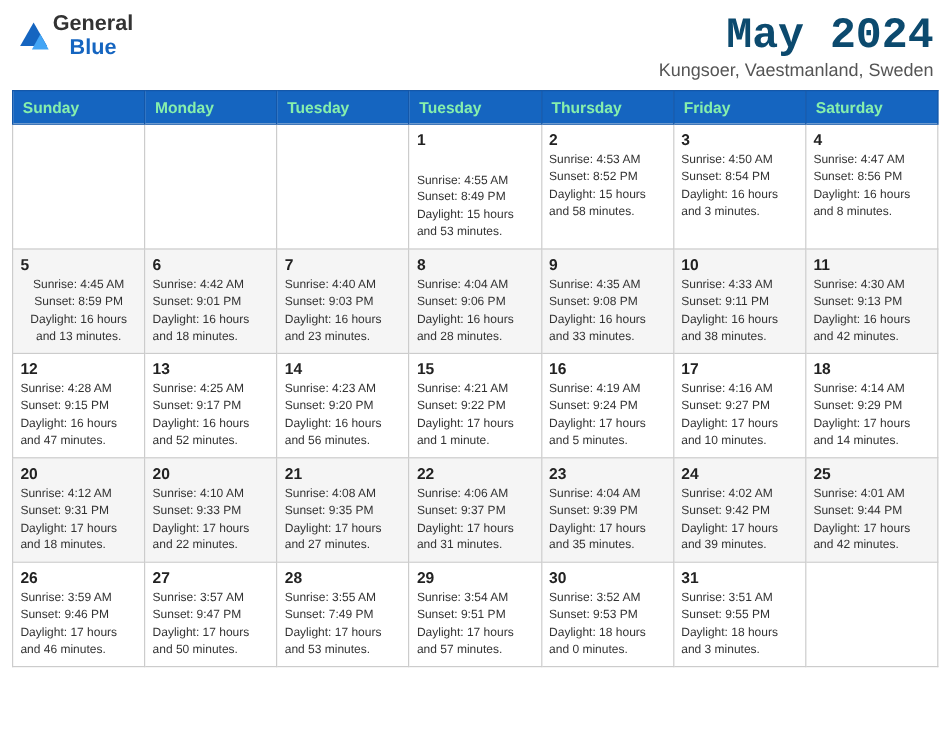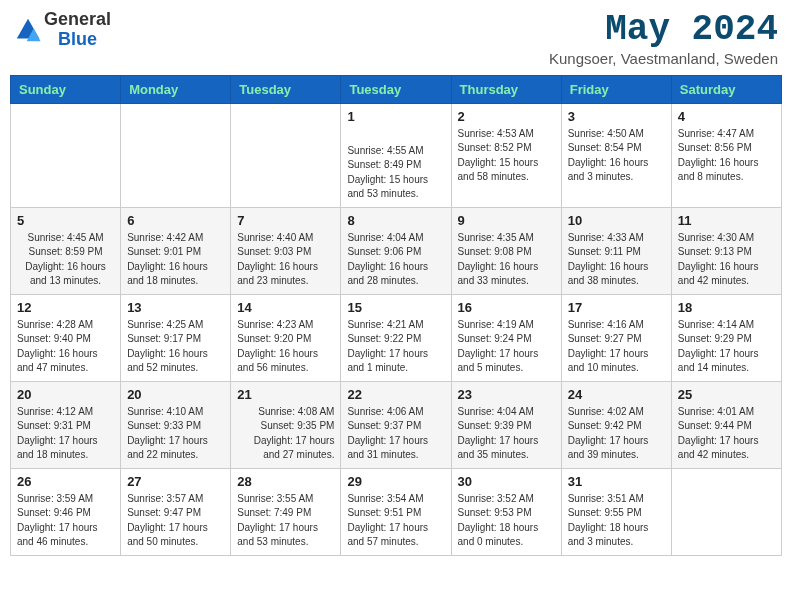--- a/index.html
+++ b/index.html
@@ -213,21 +213,21 @@
           <div class="day-info" style="white-space: pre-line;">Sunrise: 4:30 AM
 Sunset: 9:13 PM
 Daylight: 16 hours
 and 42 minutes.</div>
         </td>
       </tr>
       <tr>
         <td>
           <div class="day-number">12</div>
           <div class="day-info" style="white-space: pre-line;">Sunrise: 4:28 AM
-Sunset: 9:40 PM
+Sunset: 9:15 PM
 Daylight: 16 hours
 and 47 minutes.</div>
         </td>
         <td>
           <div class="day-number">13</div>
           <div class="day-info" style="white-space: pre-line;">Sunrise: 4:25 AM
 Sunset: 9:17 PM
 Daylight: 16 hours
 and 52 minutes.</div>
         </td>
@@ -277,21 +277,21 @@
         </td>
         <td>
           <div class="day-number">20</div>
           <div class="day-info" style="white-space: pre-line;">Sunrise: 4:10 AM
 Sunset: 9:33 PM
 Daylight: 17 hours
 and 22 minutes.</div>
         </td>
         <td>
           <div class="day-number">21</div>
-          <div class="day-info" style="white-space: pre-line; text-align: right;">Sunrise: 4:08 AM
+          <div class="day-info" style="white-space: pre-line;">Sunrise: 4:08 AM
 Sunset: 9:35 PM
 Daylight: 17 hours
 and 27 minutes.</div>
         </td>
         <td>
           <div class="day-number">22</div>
           <div class="day-info" style="white-space: pre-line;">Sunrise: 4:06 AM
 Sunset: 9:37 PM
 Daylight: 17 hours
 and 31 minutes.</div>

